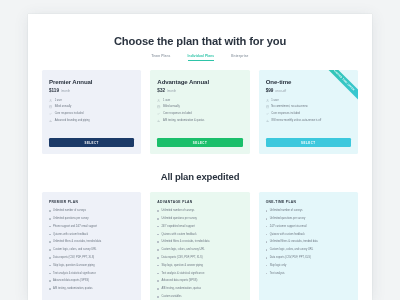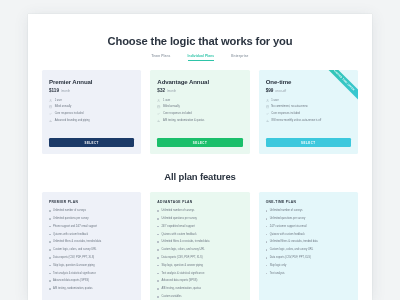--- a/index.html
+++ b/index.html
@@ -218,21 +218,21 @@
     border-radius: 50%;
     background: #aeb6bf;
   }
 </style>
 </head>
 <body>
 
 <div class="page-frame">
   <div class="scroll-area">
 
-    <h1 class="headline">Choose the logic that works for you</h1>
+    <h1 class="headline">Choose the plan that with for you</h1>
 
     <div class="tabs" id="tabs">
         <div class="tab">Team Plans</div>
         <div class="tab active">Individual Plans</div>
         <div class="tab">Enterprise</div>
       </div>
 
     <div class="plans" id="plans">
         <div class="plan-card premier">
           <div class="plan-name">Premier Annual</div>
@@ -362,21 +362,21 @@
                   <path d="M2 14h12M4.5 14V8M8 14V4M11.5 14v-4"></path>
                 </svg>
               </span>
               <span>Will renew monthly unless auto-renew is off</span>
             </li>
           </ul>
           <button class="select-btn onetime">SELECT</button>
         </div>
       </div>
 
-    <h2 class="section-title">All plan features</h2>
+    <h2 class="section-title">All plan expedited</h2>
 
     <div class="compare" id="compare">
         <div class="compare-col premier">
           <div class="compare-head">PREMIER PLAN</div>
           <ul class="compare-list">
             <li>
               <span class="bullet"></span>
               <span>Unlimited number of surveys</span>
             </li>
             <li>

